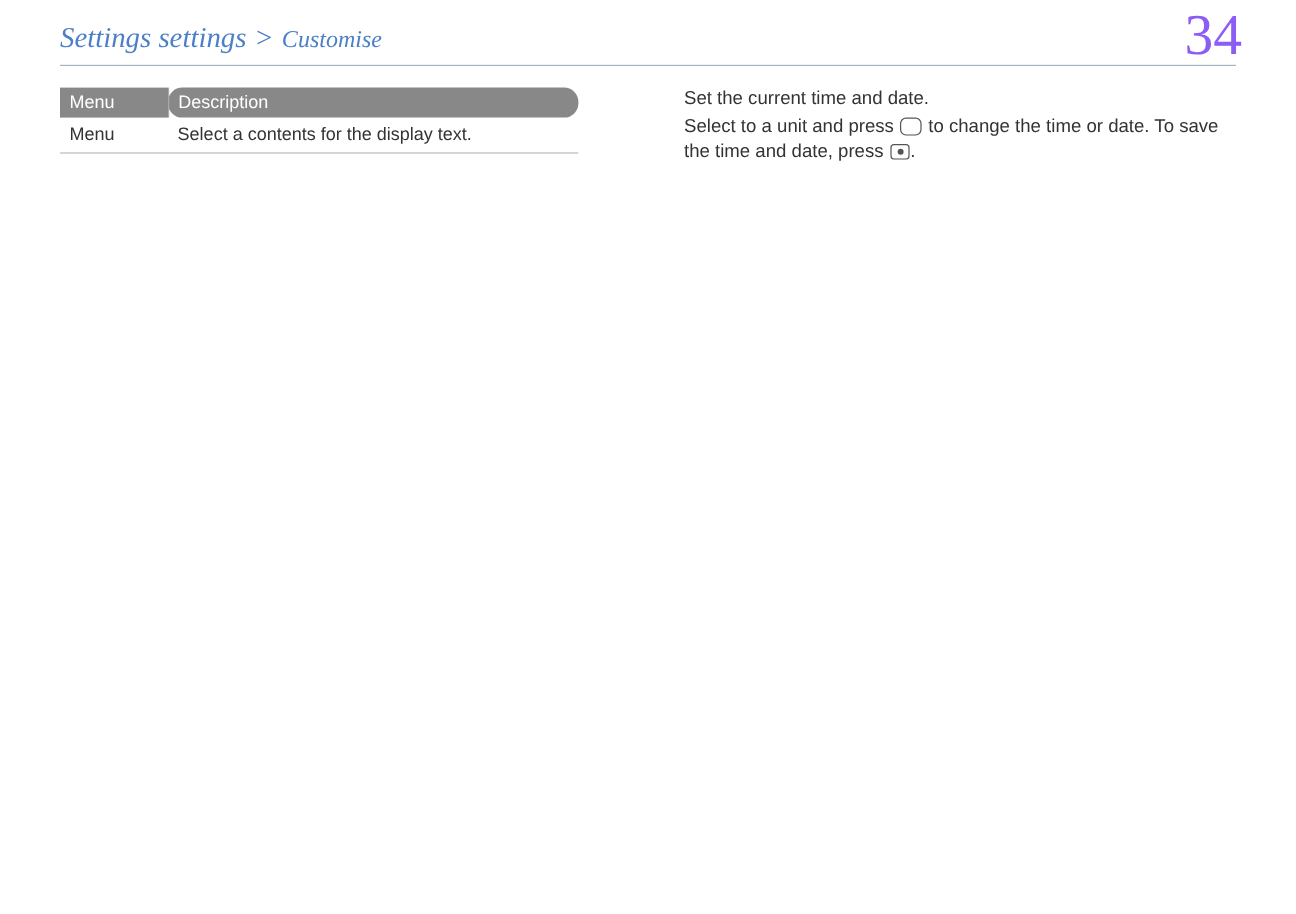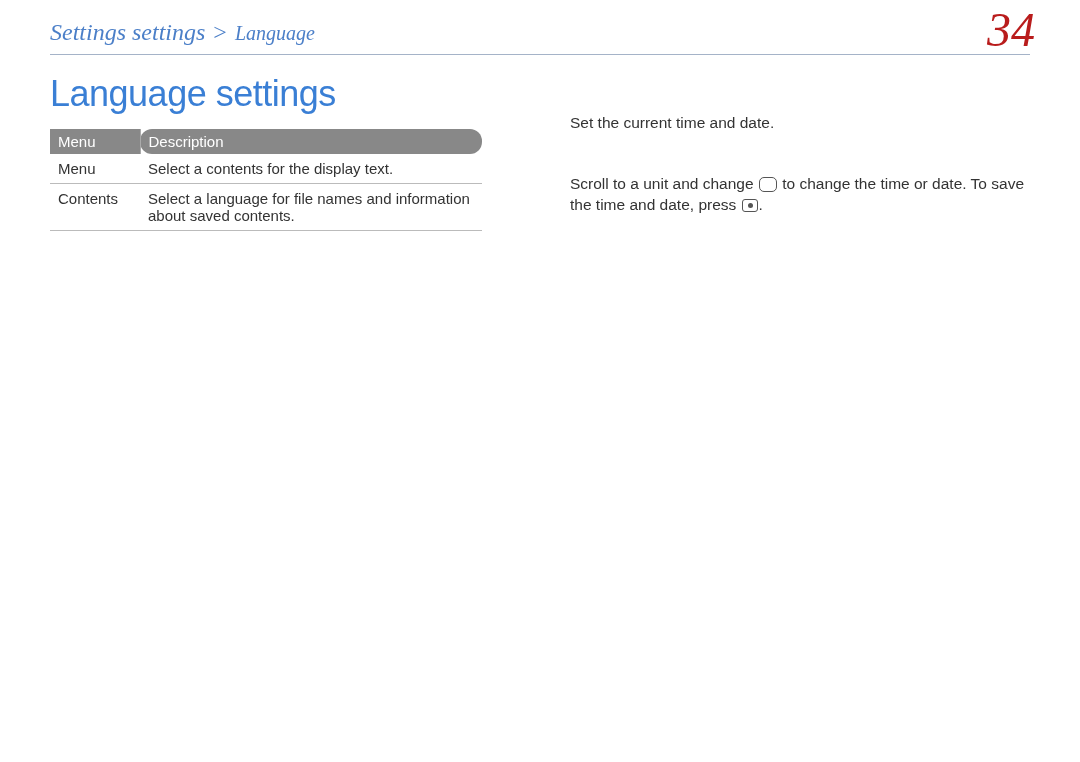--- a/index.html
+++ b/index.html
@@ -31,23 +31,22 @@
       margin: 0 2px;
     }
     .breadcrumb .sub {
       font-size: 20px;
     }
     .page-number {
       position: absolute;
       right: -5px;
       top: 2px;
       font-family: Georgia, 'Times New Roman', serif;
-      font-style: italic;
       font-size: 48px;
-      color: #b91c1c;
+      color: #8b5cf6;
       font-weight: 400;
     }
     .content {
       display: flex;
       padding: 18px 50px 0 50px;
       gap: 60px;
     }
     .left-col, .right-col {
       flex: 1;
       min-width: 0;
@@ -84,21 +83,21 @@
       width: 90px;
     }
     .blue-text {
       color: #3a7fd5;
     }
     .body-text {
       font-size: 15.5px;
       color: #333;
       line-height: 1.35;
     }
-    .body-text p { margin-bottom: 2px; margin-top: 40px; }
+    .body-text p { margin-bottom: 2px; }
     .icon-round {
       display: inline-block;
       width: 18px;
       height: 15px;
       border: 1.5px solid #555;
       border-radius: 5px;
       vertical-align: -3px;
       margin: 0 1px;
       background: #fff;
     }
@@ -122,49 +121,44 @@
       border-radius: 50%;
     }
   </style>
 </head>
 <body>
 
 <div class="header">
   <div class="breadcrumb">
     <span>Settings settings</span>
     <span class="sep">&gt;</span>
-    <span class="sub">Language</span>
+    <span class="sub">Customise</span>
   </div>
   <div class="page-number">34</div>
 </div>
 
 <div class="content">
   <div class="left-col">
-    <h1 class="section-title">Language settings</h1>
     <table class="table">
       <thead>
         <tr>
           <th>Menu</th>
           <th>Description</th>
         </tr>
       </thead>
       <tbody>
         <tr>
           <td class="blue-text">Menu</td>
           <td>Select a contents for the display text.</td>
         </tr>
-        <tr>
-          <td class="blue-text">Contents</td>
-          <td>Select a language for file names and information about saved contents.</td>
-        </tr>
       </tbody>
     </table>
   </div>
 
   <div class="right-col">
     <div class="body-text">
       <p>Set the current time and date.</p>
       <p>
-        <span>Scroll to a unit and change </span><span class="icon-round"></span><span> to change the time or date. To save the time and date, press </span><span class="icon-square"></span><span>.</span>
+        <span>Select to a unit and press </span><span class="icon-round"></span><span> to change the time or date. To save the time and date, press </span><span class="icon-square"></span><span>.</span>
       </p>
     </div>
   </div>
 </div>
 
 </body></html>

